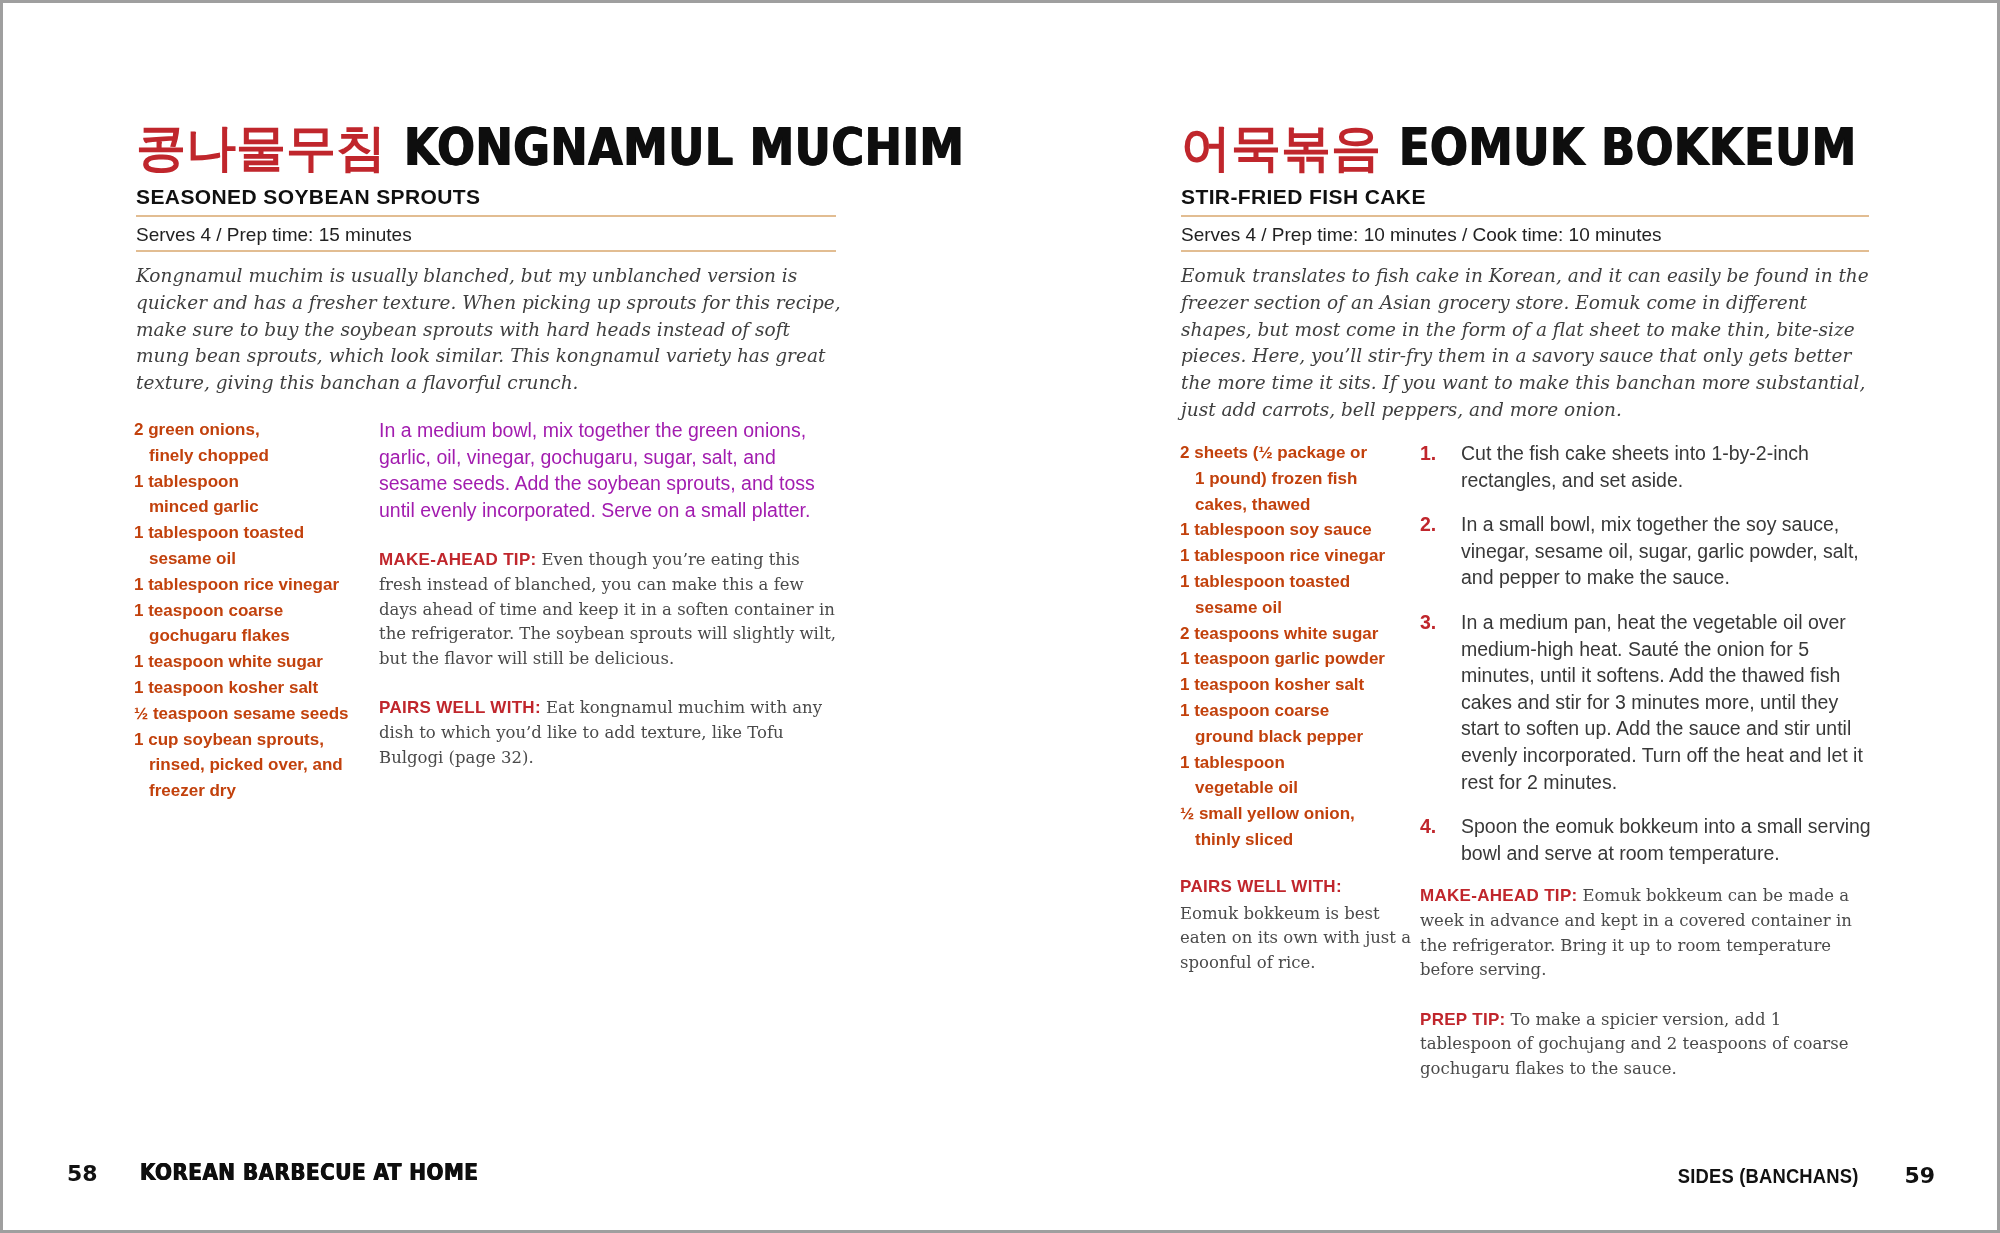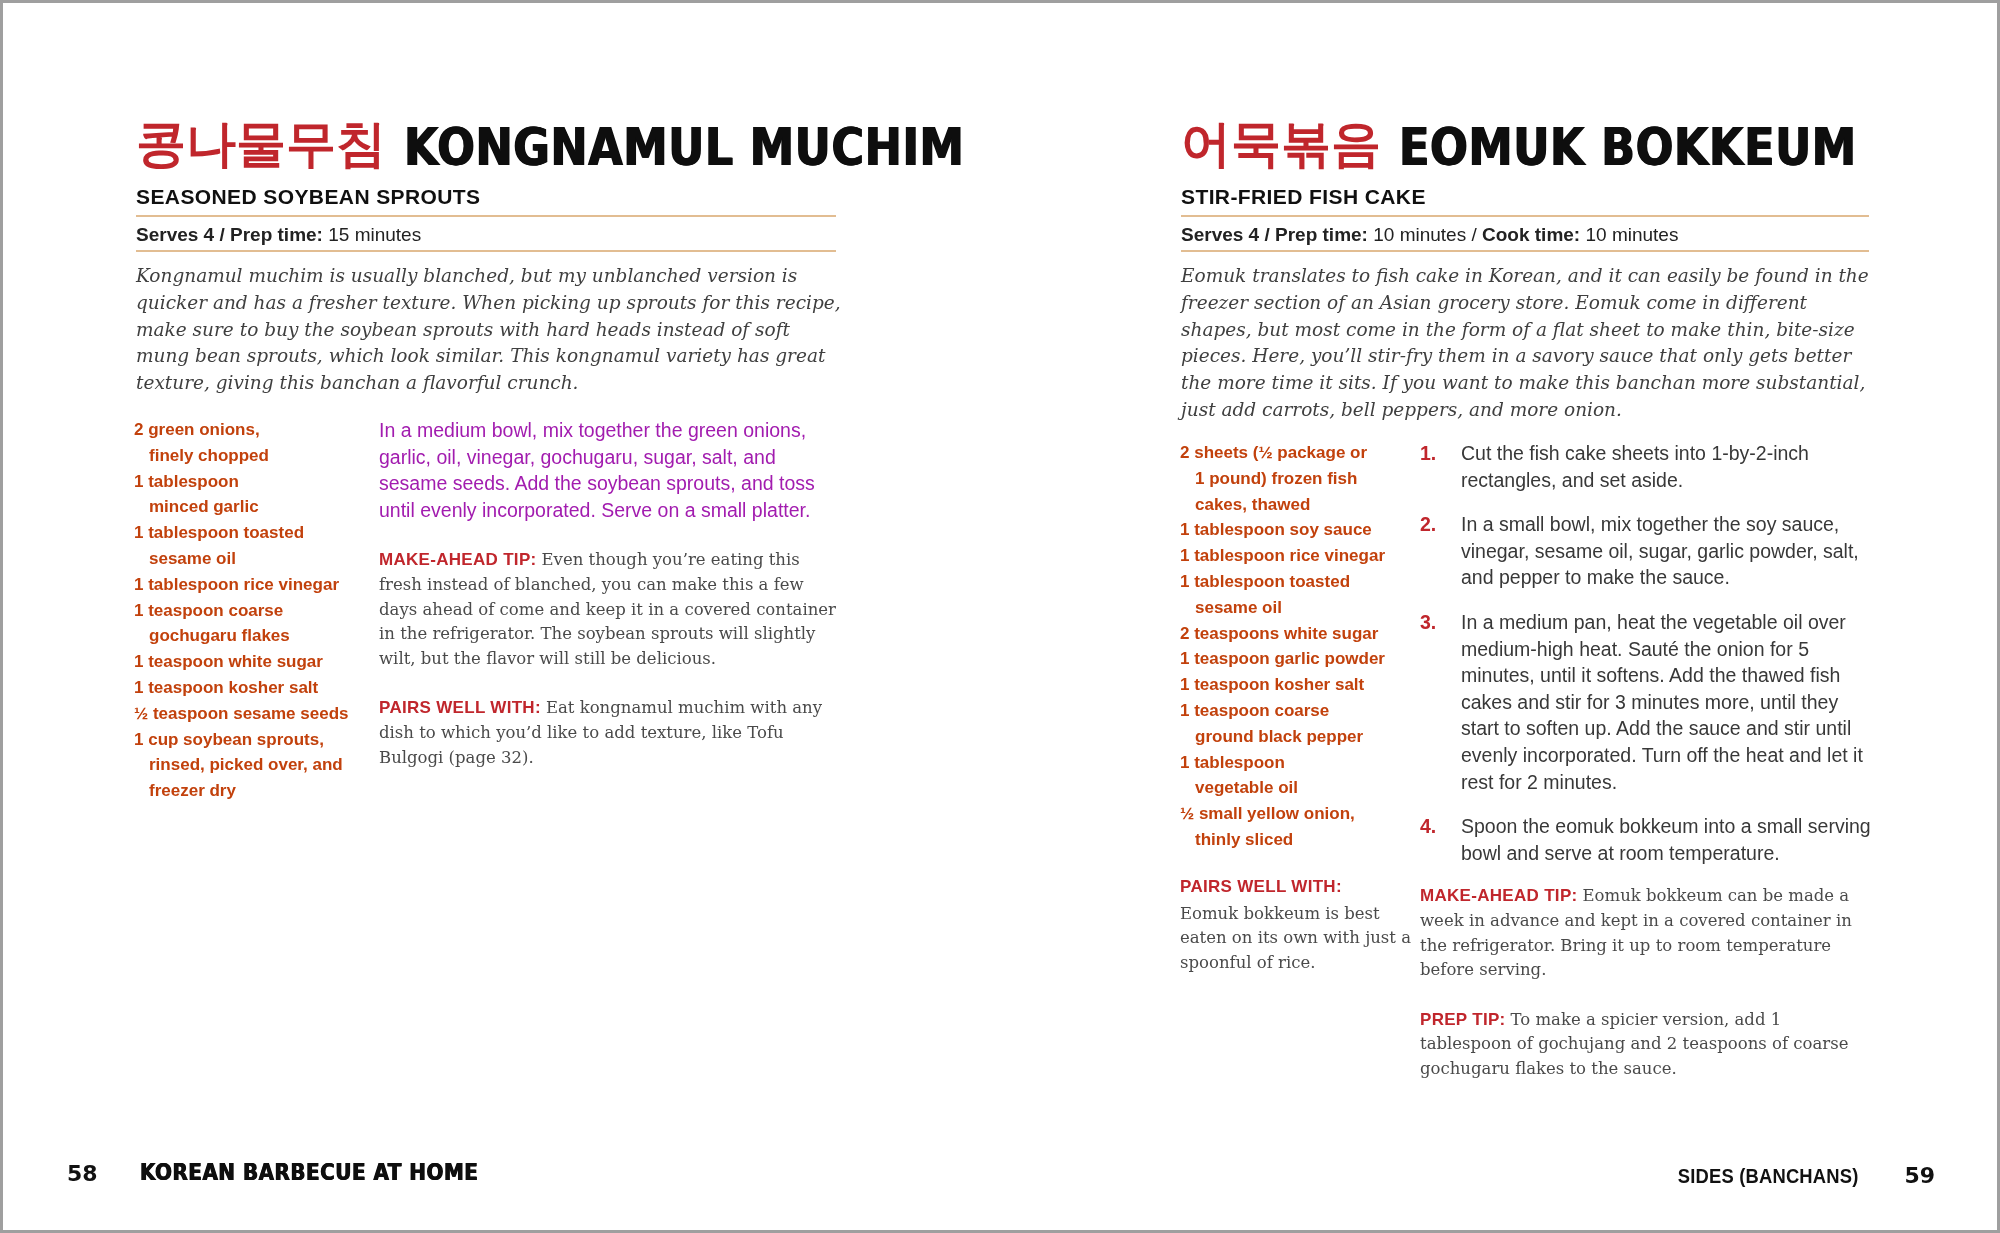--- a/index.html
+++ b/index.html
@@ -9,42 +9,42 @@
     box-sizing:border-box;
     background:#ffffff;
     border:3px solid #9f9f9f;
     font-family:"Liberation Sans",sans-serif;
     color:#1a1a1a;
     overflow:hidden;
   }
   
   .title-row{position:absolute;display:flex;align-items:flex-end;gap:18px;white-space:nowrap;}
   .korean-title{
-    font-family:Liberation Mono, monospace;
+    font-family:Liberation Sans, sans-serif;
     font-weight:700;font-size:50px;line-height:1;
     color:var(--accent-red);
   }
   .display{
     display:inline-block;
     font-family:"DejaVu Sans",sans-serif;
     font-weight:700;font-size:46px;line-height:1;
     color:#0e0e0e;letter-spacing:0.5px;
     transform:scale(0.97,1.14);transform-origin:left bottom;
     text-shadow:0.7px 0 currentColor,-0.7px 0 currentColor;
   }
   .subtitle{
     position:absolute;
     font-weight:700;font-size:21px;letter-spacing:0.4px;color:#101010;
     white-space:nowrap;
   }
   .rule{position:absolute;height:0;border-top:2px solid var(--rule-gold);}
   .serves{
     position:absolute;font-size:19px;color:#222;white-space:nowrap;
   }
-  .serves .b{font-weight:700;}
+  .serves .b{font-weight:400;}
   
   .intro{
     position:absolute;
     font-family:"DejaVu Serif",serif;font-style:italic;
     font-size:18.5px;line-height:26.8px;color:#3f3f3f;
   }
   
   .ingredients{position:absolute;font-weight:700;font-size:17px;color:#c2410c;}
   .ing-line{line-height:25.8px;white-space:nowrap;}
   .ing-line.indent{padding-left:15px;}
@@ -118,21 +118,21 @@
       <div class="ing-line">1 teaspoon kosher salt</div>
       <div class="ing-line">½ teaspoon sesame seeds</div>
       <div class="ing-line">1 cup soybean sprouts,</div>
       <div class="ing-line indent">rinsed, picked over, and</div>
       <div class="ing-line indent">freezer dry</div>
     </div>
 
   <div class="method-col" style="left:376px;top:414px;width:459px;">
     <p class="instructions">In a medium bowl, mix together the green onions, garlic, oil, vinegar, gochugaru, sugar, salt, and sesame seeds. Add the soybean sprouts, and toss until evenly incorporated. Serve on a small platter.</p>
     <div>
-        <p class="tip"><span class="tip-label">MAKE-AHEAD TIP: </span><span class="tip-text">Even though you’re eating this fresh instead of blanched, you can make this a few days ahead of come and keep it in a covered container in the refrigerator. The soybean sprouts will slightly wilt, but the flavor will still be delicious.</span></p>
+        <p class="tip"><span class="tip-label">MAKE-AHEAD TIP: </span><span class="tip-text">Even though you’re eating this fresh instead of blanched, you can make this a few days ahead of time and keep it in a soften container in the refrigerator. The soybean sprouts will slightly wilt, but the flavor will still be delicious.</span></p>
         <p class="tip"><span class="tip-label">PAIRS WELL WITH: </span><span class="tip-text">Eat kongnamul muchim with any dish to which you’d like to add texture, like Tofu Bulgogi (page 32).</span></p>
       </div>
   </div>
 
   <div class="title-row" style="left:1178px;top:120px;">
     <span class="korean-title">어묵볶음</span>
     <span class="display">EOMUK BOKKEUM</span>
   </div>
   <div class="subtitle" style="left:1178px;top:182px;">STIR-FRIED FISH CAKE</div>
 

